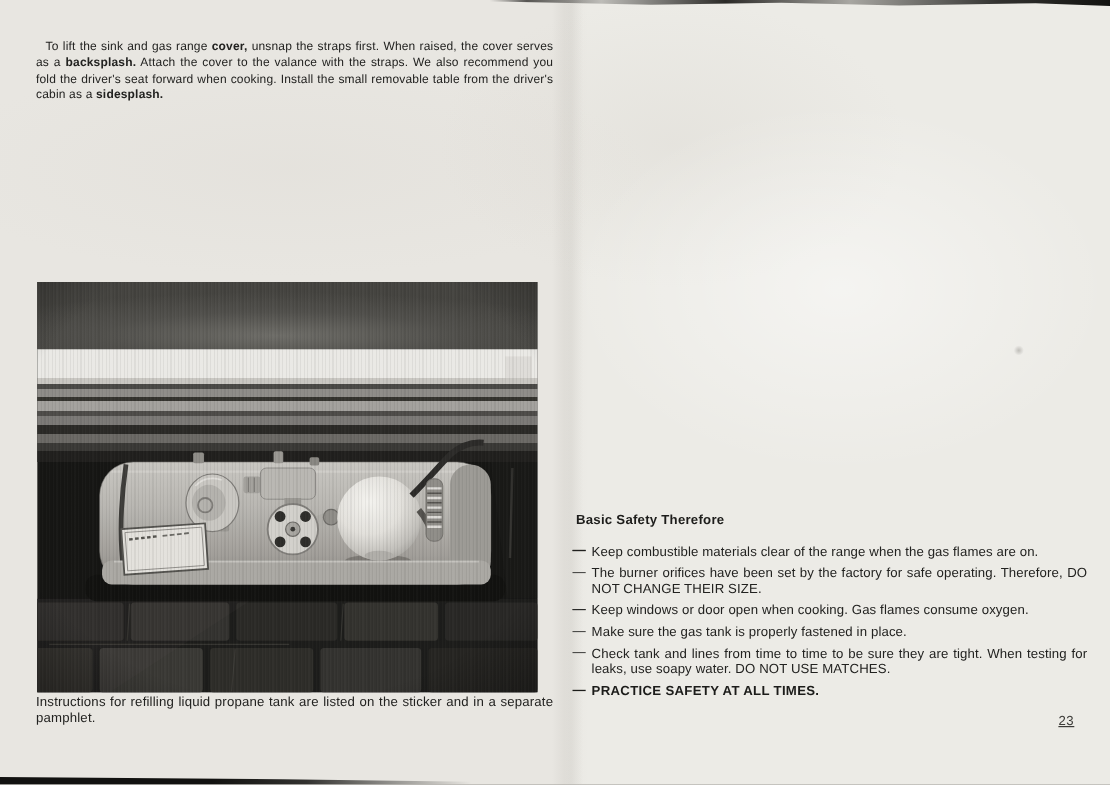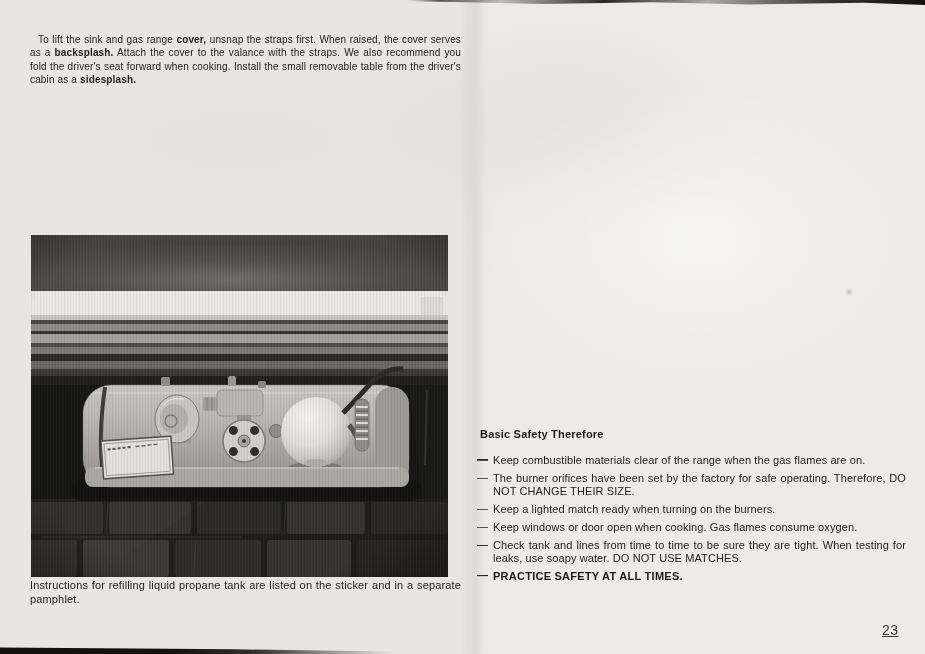--- a/index.html
+++ b/index.html
@@ -48,22 +48,22 @@
     font-weight: bold; font-size: 11px; letter-spacing: 0.2px;
     margin: 0 0 13px 3px; color: #1d1d1b;
   }
   .safety-item {
     position: relative; padding-left: 16px; margin-bottom: 5px;
     text-align: justify; letter-spacing: 0.1px;
   }
   .safety-item.bold { font-weight: bold; letter-spacing: 0.25px; color: #1c1c1a; }
   .safety-item .dash { position: absolute; left: 0; top: -1px; }
   .page-number {
-    position: absolute; left: 882px; top: 622px;
-    font-size: 14px; color: #3c3b38; letter-spacing: 0.5px; text-decoration: underline;
+    position: absolute; left: 882px; top: 595px;
+    font-size: 11px; color: #3c3b38; letter-spacing: 0.5px; text-decoration: underline;
   }
   .scan-edge-top {
     position: absolute; top: 0; left: 408px; right: 0; height: 5px; pointer-events: none;
     background: linear-gradient(to right,
       rgba(25,24,22,0) 0%, rgba(25,24,22,0.7) 6%, rgba(25,24,22,0.22) 18%,
       rgba(22,21,19,0.9) 38%, rgba(42,40,36,0.35) 58%, rgba(18,18,16,0.85) 82%, #121210 100%);
     clip-path: polygon(0 0, 100% 0, 100% 100%, 88% 55%, 66% 90%, 47% 45%, 26% 80%, 9% 42%, 0 25%);
   }
   .scan-edge-bottom {
     position: absolute; bottom: 0; left: 0; width: 393px; height: 8px; pointer-events: none;
@@ -245,23 +245,23 @@
   </div>
 
   <p class="caption">Instructions for refilling liquid propane tank are listed on the sticker and in a separate pamphlet.</p>
 
   <div class="safety">
     <h3 class="safety-heading">Basic Safety Therefore</h3>
     <div>
         <div class="safety-item bold"><span class="dash">—</span></div>
         <div class="safety-item"><span class="dash">—</span><span>Keep combustible materials clear of the range when the gas flames are on.</span></div>
         <div class="safety-item"><span class="dash">—</span><span>The burner orifices have been set by the factory for safe operating. Therefore, DO NOT CHANGE THEIR SIZE.</span></div>
-        <div class="safety-item"><span class="dash">—</span><span>Keep a lighted match ready when turning on the burners.</span></div>
+        <div class="safety-item"><span class="dash">—</span></div>
         <div class="safety-item"><span class="dash">—</span><span>Keep windows or door open when cooking. Gas flames consume oxygen.</span></div>
-        <div class="safety-item"><span class="dash">—</span></div>
+        <div class="safety-item"><span class="dash">—</span><span>Make sure the gas tank is properly fastened in place.</span></div>
         <div class="safety-item"><span class="dash">—</span><span>Check tank and lines from time to time to be sure they are tight. When testing for leaks, use soapy water. DO NOT USE MATCHES.</span></div>
         <div class="safety-item bold"><span class="dash">—</span><span>PRACTICE SAFETY AT ALL TIMES.</span></div>
       </div>
   </div>
 
   <div class="page-number">23</div>
 
   <div class="scan-edge-top"></div>
   <div class="scan-edge-bottom"></div>
 </div>

